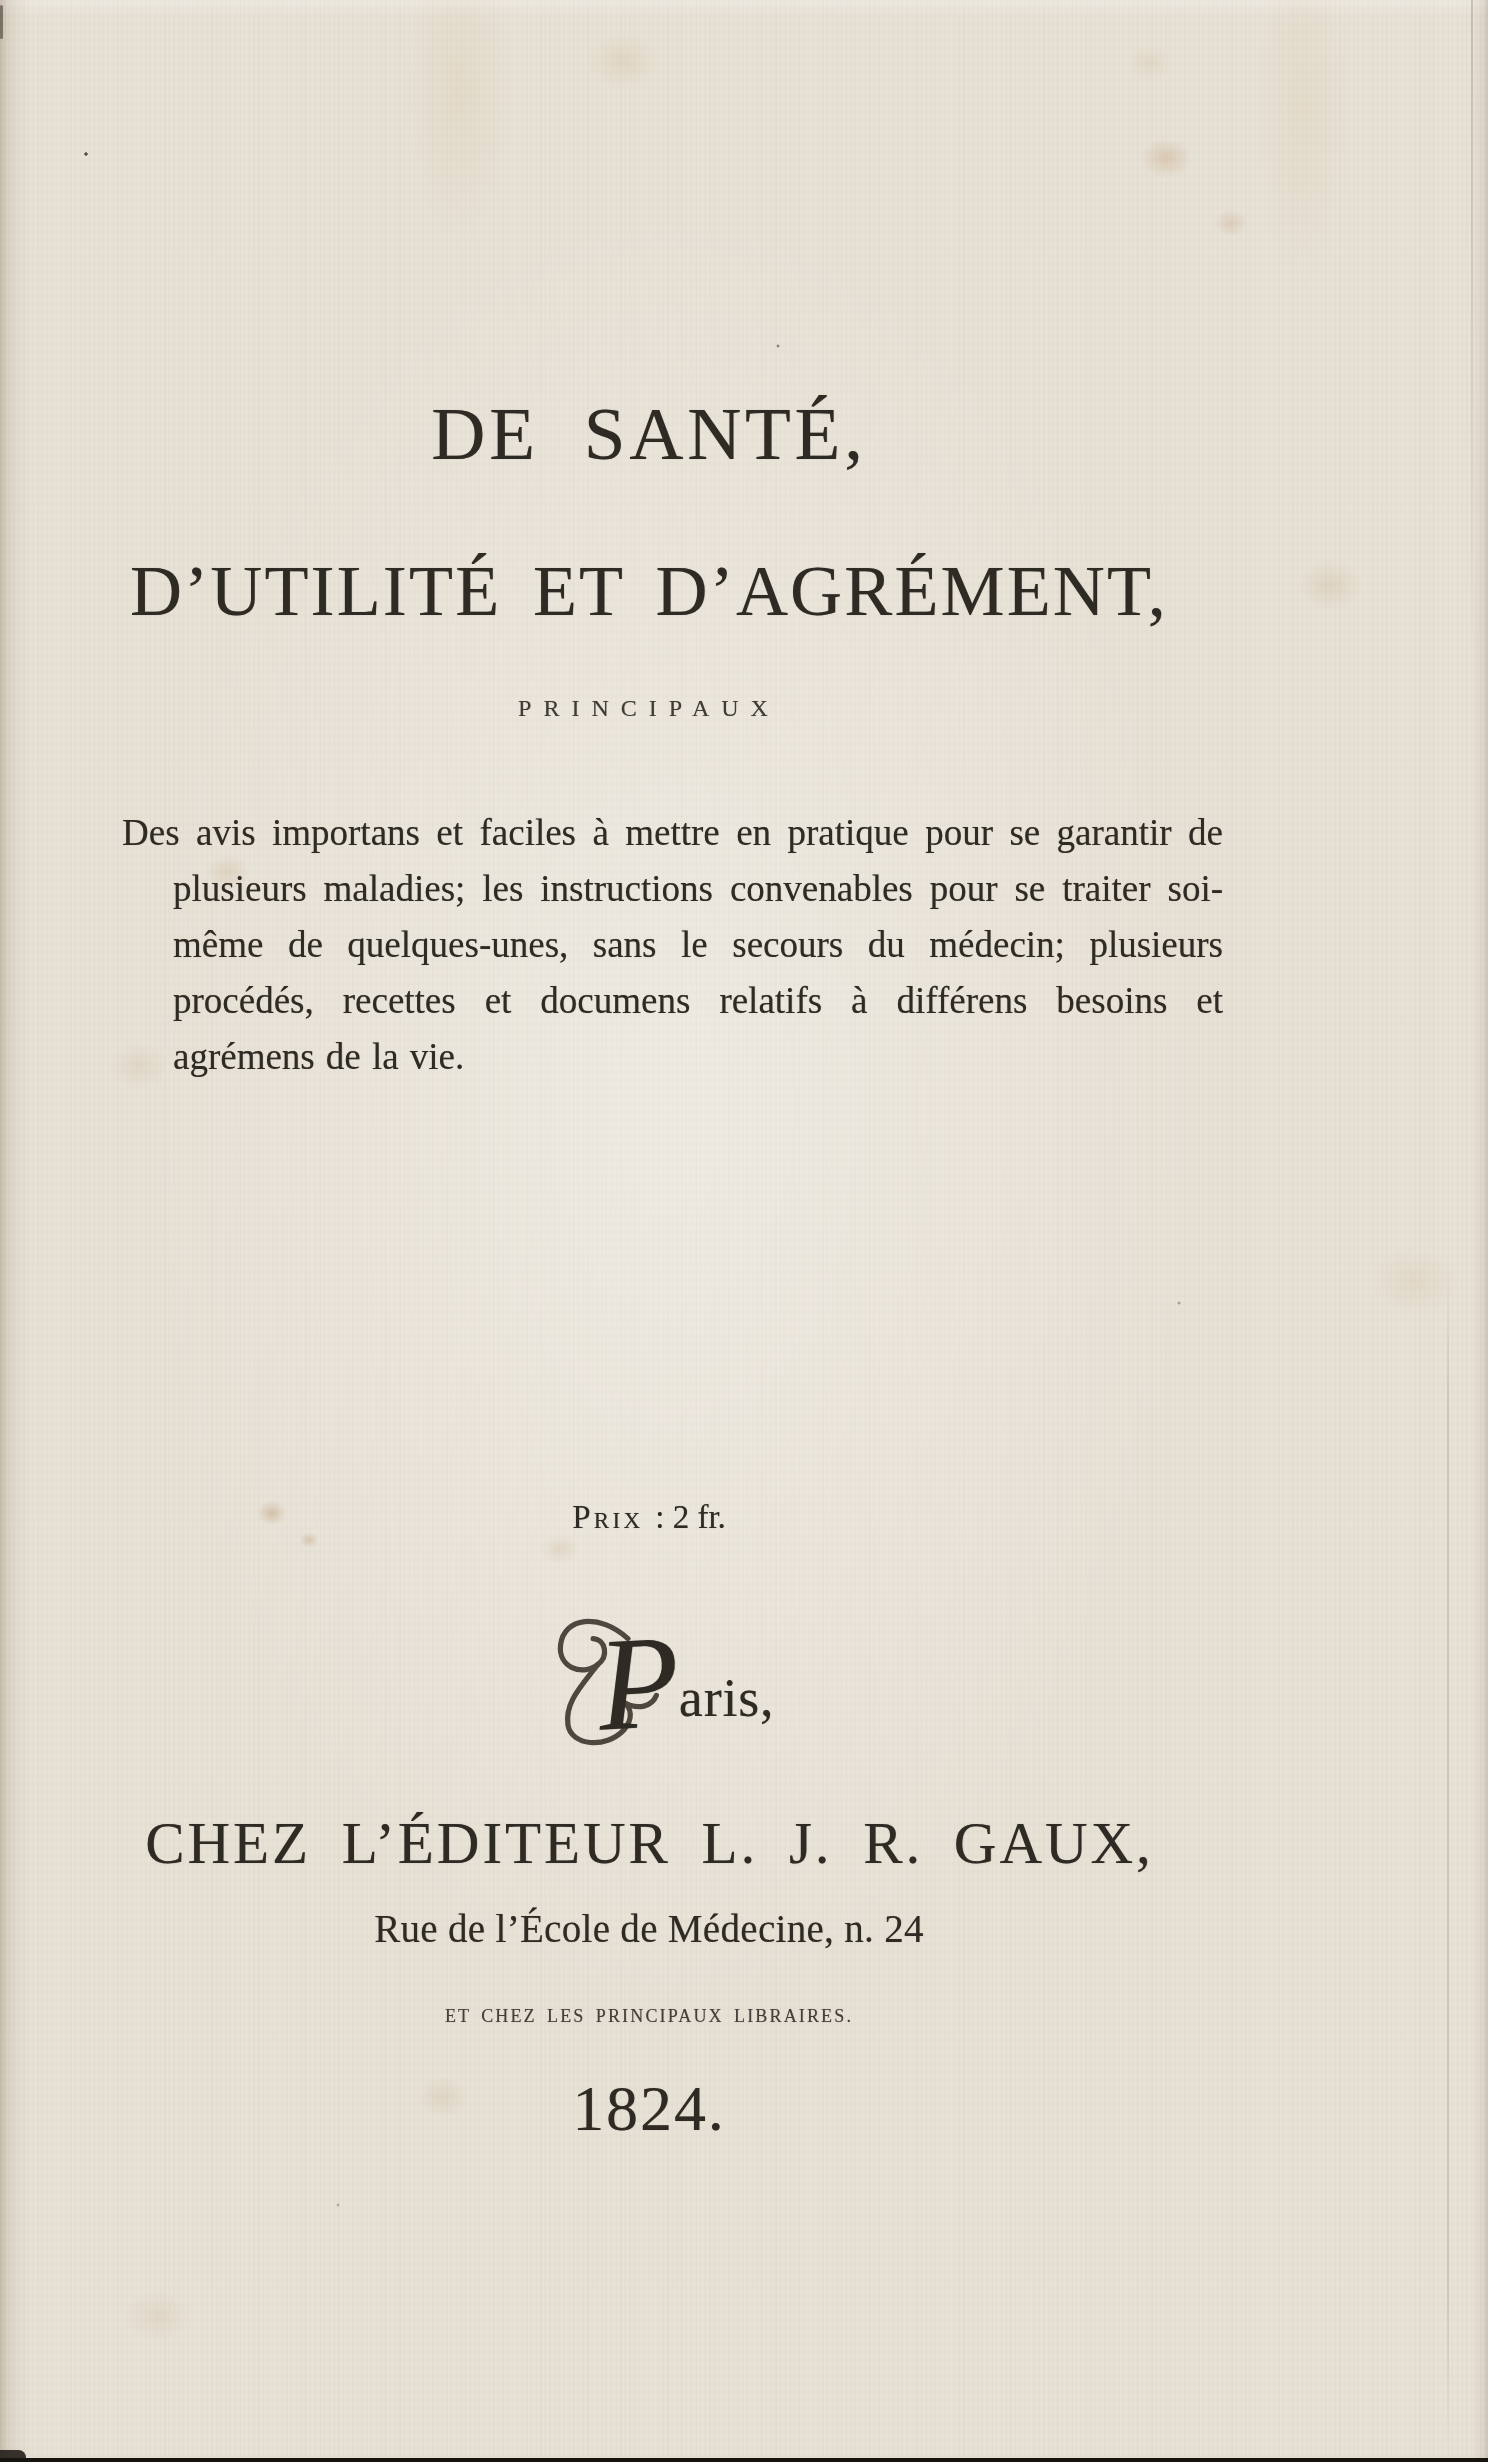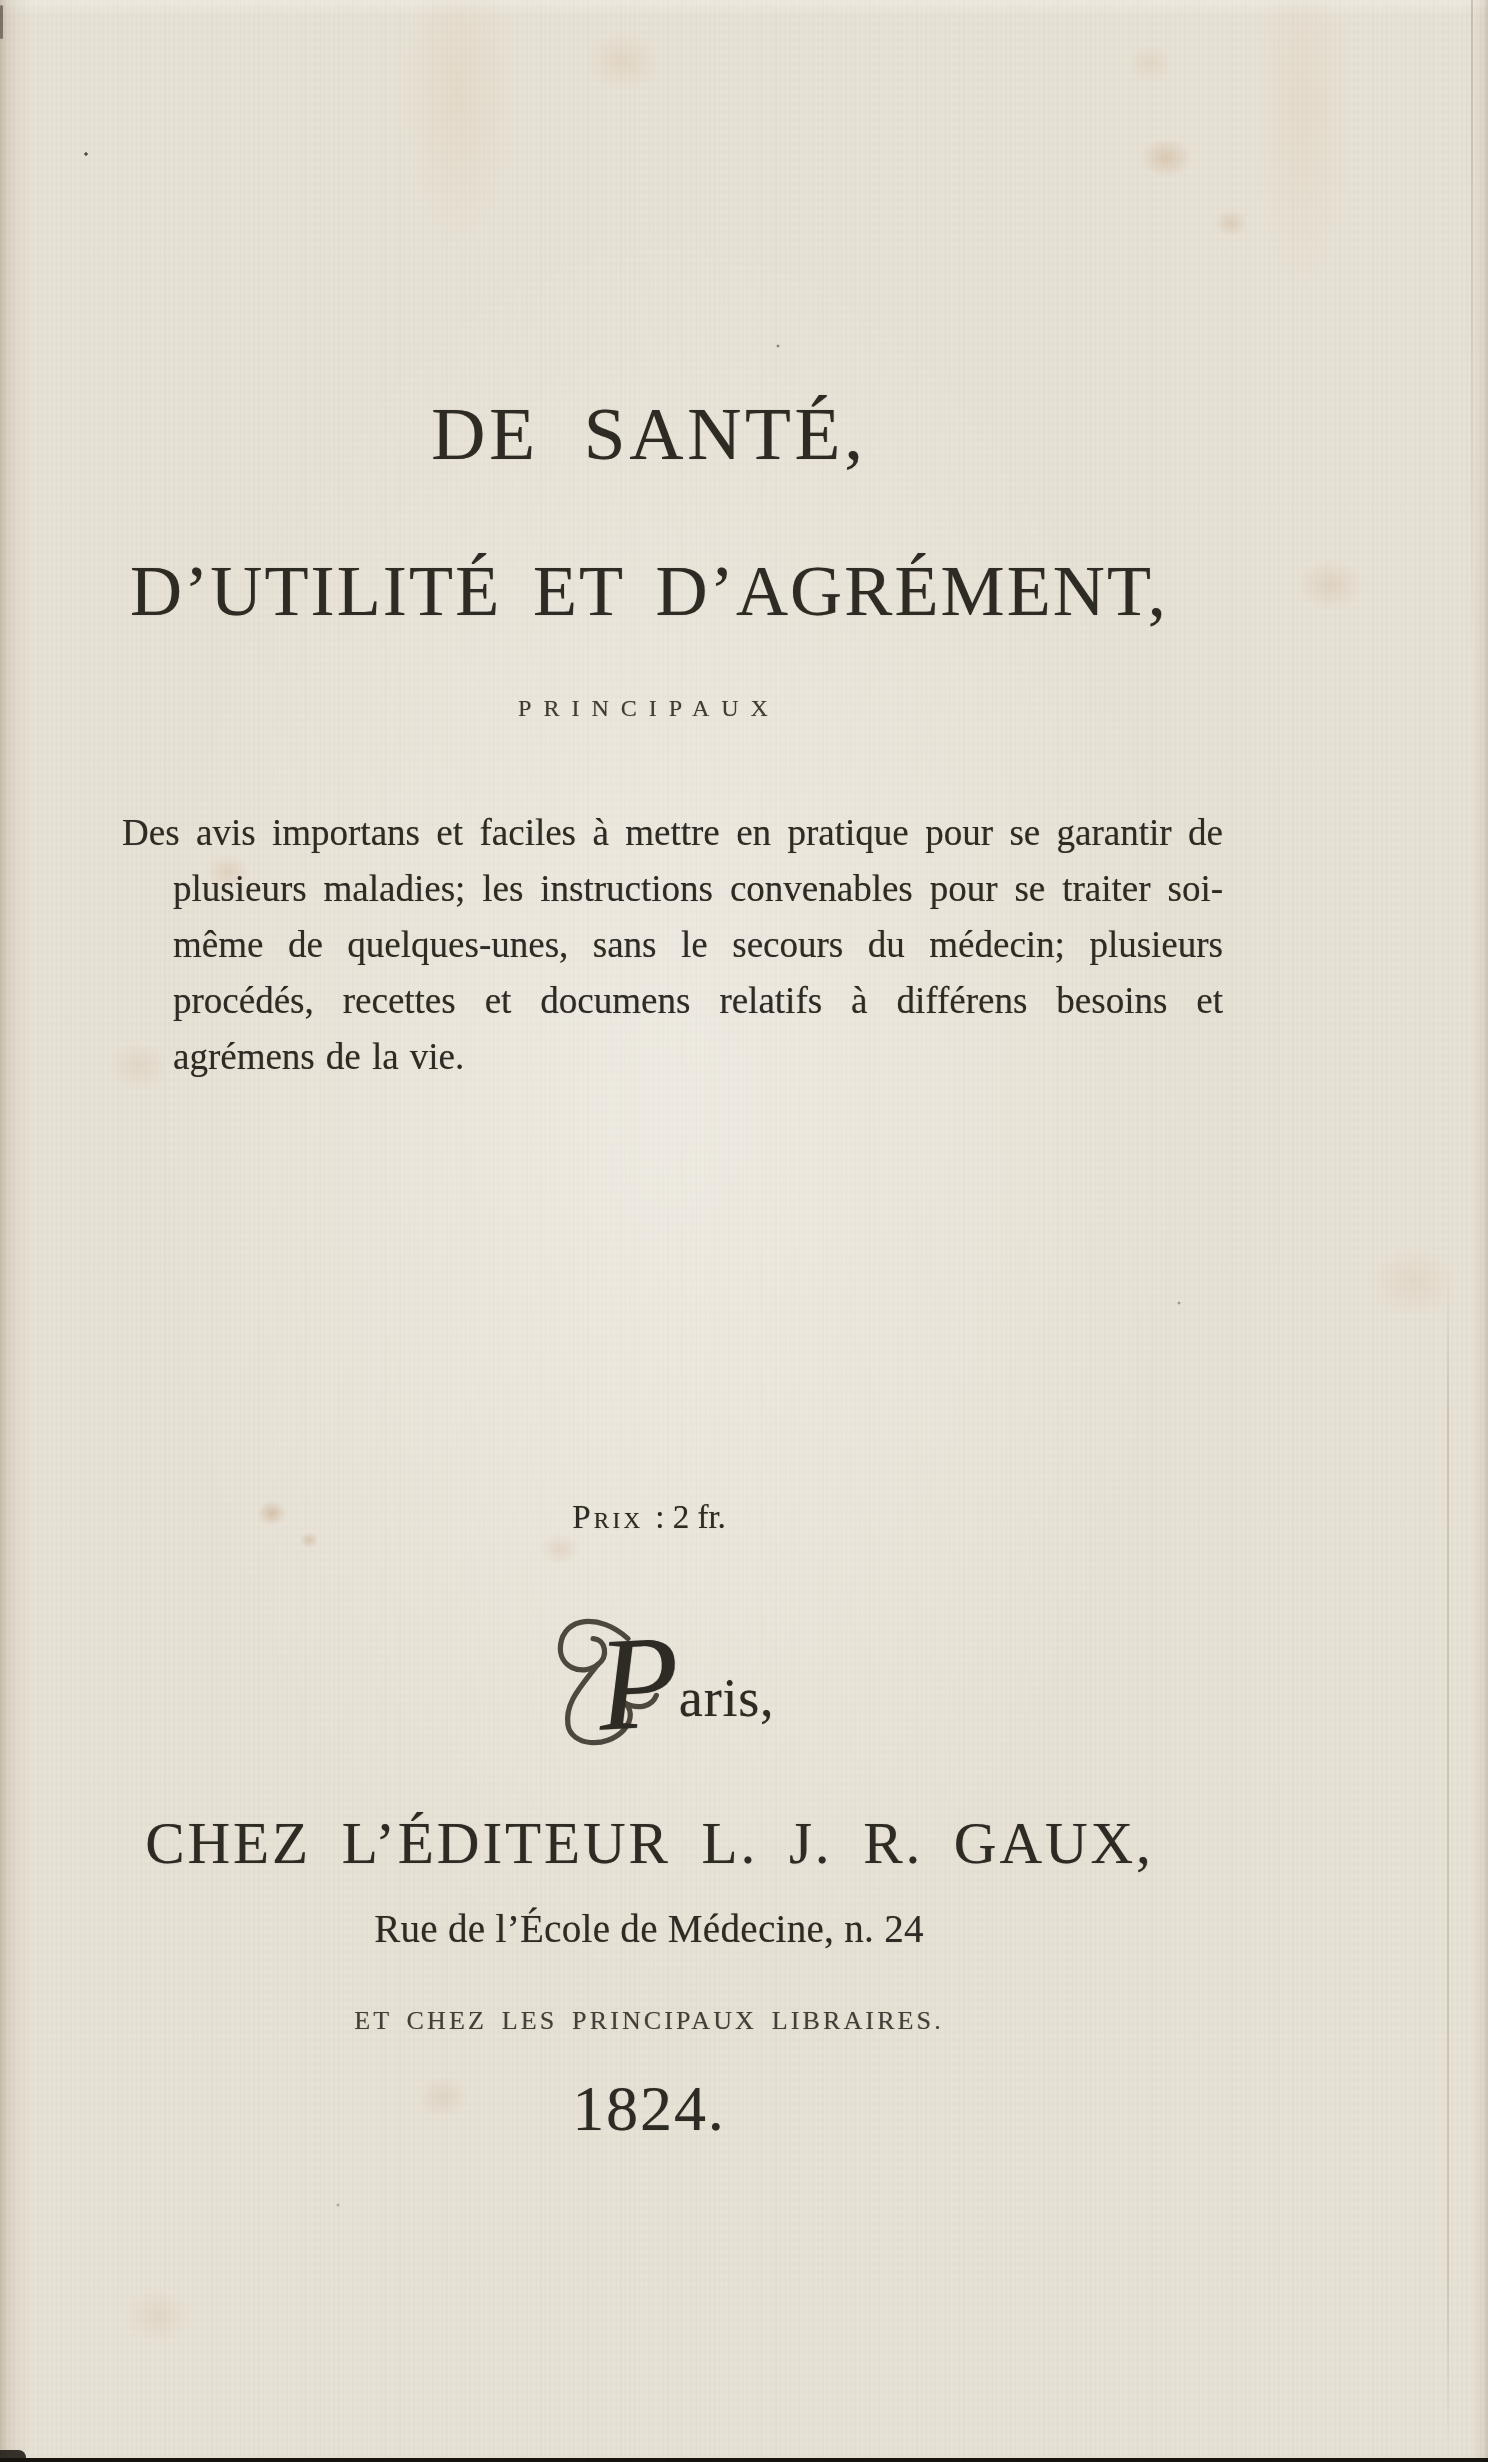--- a/index.html
+++ b/index.html
@@ -79,21 +79,21 @@
   .paris-initial-wrap { position: relative; display: inline-block; }
   .paris-initial {
     font-size: 133px; font-style: italic; line-height: .75;
     display: inline-block; transform: translateY(11.6px) rotate(-3deg);
   }
   .paris-flourish { position: absolute; left: -49px; top: -13.7px; overflow: visible; }
   .paris-rest { font-size: 54px; letter-spacing: .015em; }
 
   .chez   { top: 1809px; left: 95px; right: 285px; font-size: 59px; letter-spacing: .05em; word-spacing: .22em; }
   .rue    { top: 1906px; font-size: 39px; letter-spacing: .008em; }
-  .etchez { top: 2006px; font-size: 26px; letter-spacing: .12em; word-spacing: .20em; opacity: .88; }
+  .etchez { top: 2006px; font-size: 18px; letter-spacing: .12em; word-spacing: .20em; opacity: .88; }
   .year   { top: 2072px; font-size: 64px; letter-spacing: .03em; }
 
   
   .crease-right {
     position: absolute; left: 1447px; top: 1266px; bottom: 4.2px; width: 1.6px;
     background: linear-gradient(180deg, rgba(125,105,82,0) 0%, rgba(125,105,82,.22) 12%, rgba(125,105,82,.22) 85%, rgba(125,105,82,0) 100%);
   }
   .crease-right-top {
     position: absolute; left: 1471px; top: 0; height: 660px; width: 2.1px;
     background: linear-gradient(180deg, rgba(110,92,72,.26) 0%, rgba(110,92,72,.10) 70%, rgba(110,92,72,0) 100%);

